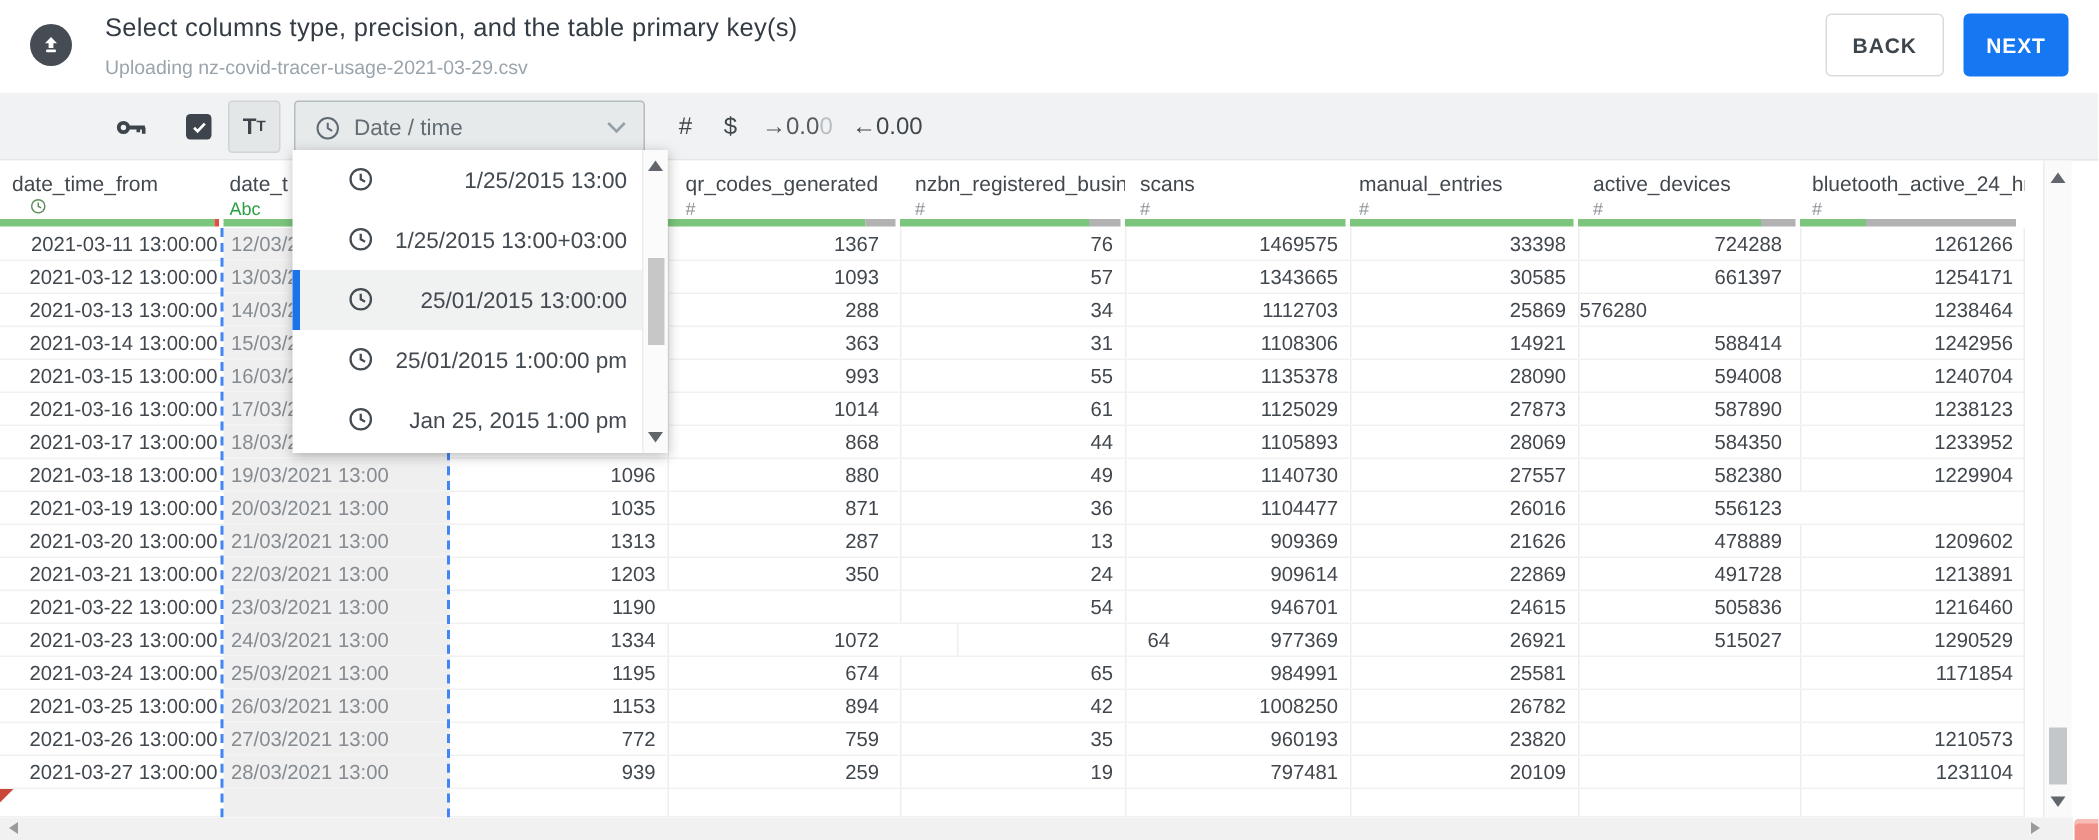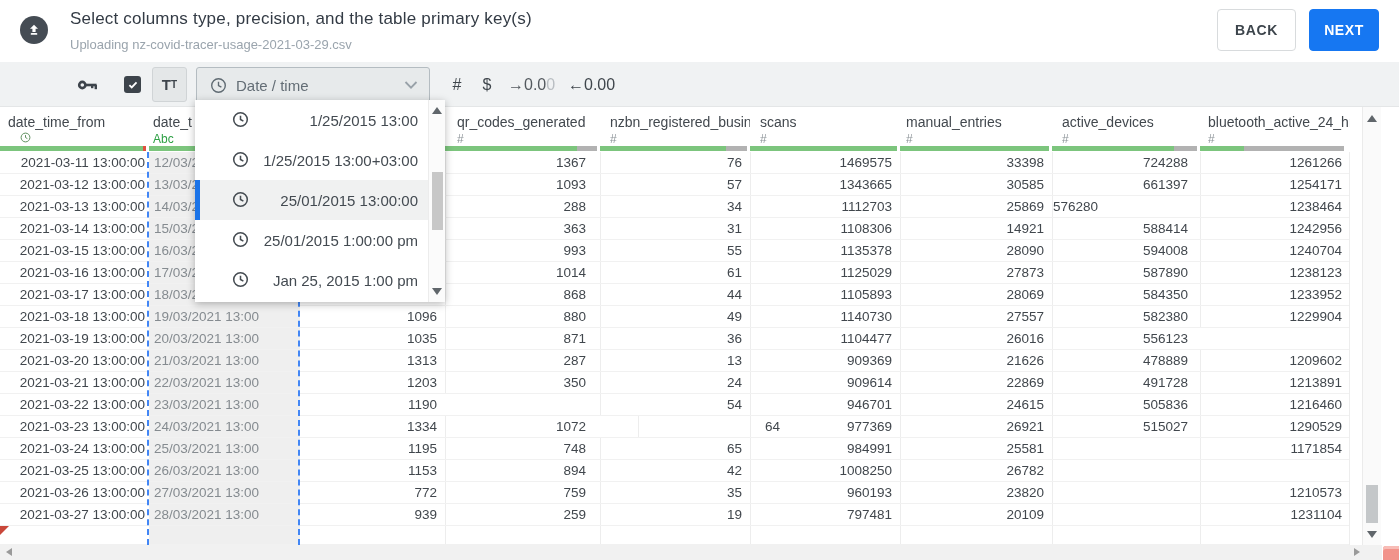--- a/index.html
+++ b/index.html
@@ -350,21 +350,21 @@
         <div class="cell colsep" style="left: 594px; width: 150px; text-align: right; padding: 0px 8px 0px 0px; margin-left: 44px;">64</div>
         <div class="cell colsep" style="left: 750px; width: 150px; text-align: right; padding: 0px 8px 0px 0px;">977369</div>
         <div class="cell colsep" style="left: 900px; width: 152px; text-align: right; padding: 0px 8px 0px 0px;">26921</div>
         <div class="cell colsep" style="left: 1052px; width: 148px; text-align: right; padding: 0px 12px 0px 0px;">515027</div>
         <div class="cell colsep" style="left: 1200px; width: 150px; text-align: right; padding: 0px 8px 0px 0px;">1290529</div>
       </div>
       <div class="row" style="top: 331px; height: 22px;">
         <div class="cell" style="left: 0px; width: 149px; text-align: right; padding: 0px 4px 0px 0px;">2021-03-24 13:00:00</div>
         <div class="cell sel" style="left: 149px; width: 151px; text-align: left; padding: 0px 0px 0px 5px;">25/03/2021 13:00</div>
         <div class="cell" style="left: 300px; width: 145px; text-align: right; padding: 0px 8px 0px 0px;">1195</div>
-        <div class="cell colsep" style="left: 445px; width: 155px; text-align: right; padding: 0px 14px 0px 0px;">748</div>
+        <div class="cell colsep" style="left: 445px; width: 155px; text-align: right; padding: 0px 14px 0px 0px;">674</div>
         <div class="cell colsep" style="left: 600px; width: 150px; text-align: right; padding: 0px 8px 0px 0px;">65</div>
         <div class="cell colsep" style="left: 750px; width: 150px; text-align: right; padding: 0px 8px 0px 0px;">984991</div>
         <div class="cell colsep" style="left: 900px; width: 152px; text-align: right; padding: 0px 8px 0px 0px;">25581</div>
         <div class="cell colsep" style="left: 1052px; width: 148px; text-align: right; padding: 0px 12px 0px 0px;"></div>
         <div class="cell colsep" style="left: 1200px; width: 150px; text-align: right; padding: 0px 8px 0px 0px;">1171854</div>
       </div>
       <div class="row" style="top: 353px; height: 22px;">
         <div class="cell" style="left: 0px; width: 149px; text-align: right; padding: 0px 4px 0px 0px;">2021-03-25 13:00:00</div>
         <div class="cell sel" style="left: 149px; width: 151px; text-align: left; padding: 0px 0px 0px 5px;">26/03/2021 13:00</div>
         <div class="cell" style="left: 300px; width: 145px; text-align: right; padding: 0px 8px 0px 0px;">1153</div>

